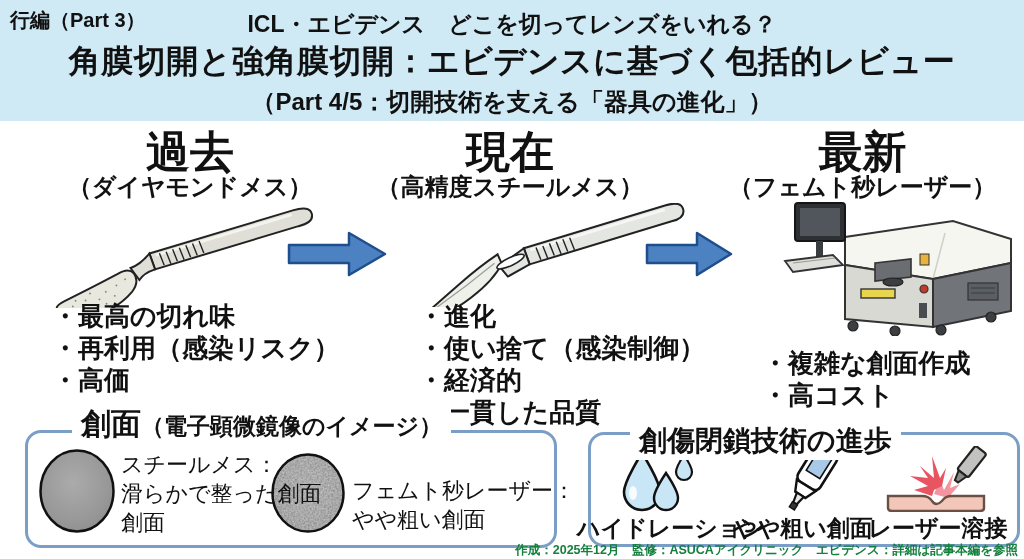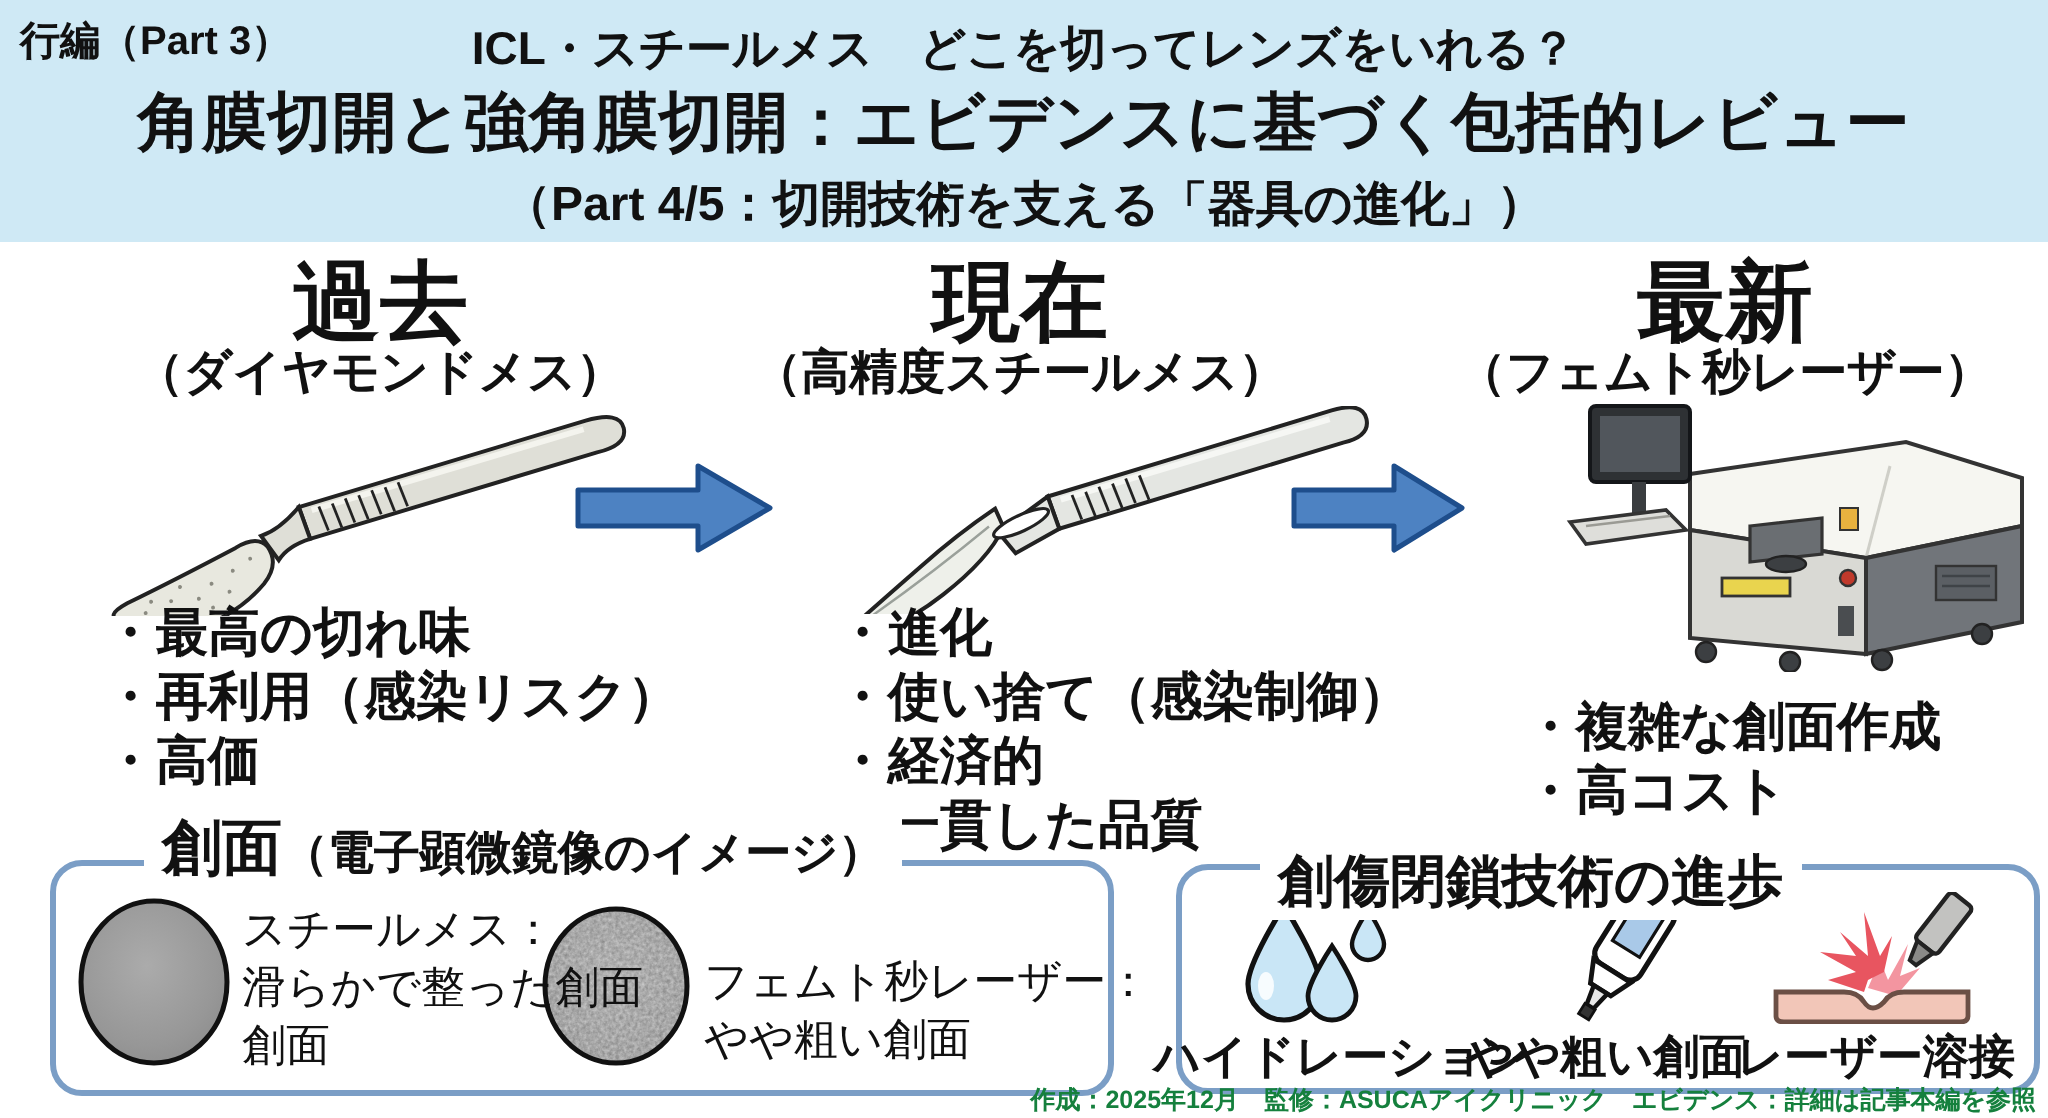--- a/index.html
+++ b/index.html
@@ -58,21 +58,21 @@
   
   .footer{position:absolute;right:6px;top:542px;font-size:12.5px;font-weight:bold;color:#15803d;}
 </style>
 </head>
 <body>
 
 <div class="canvas">
 
   <div class="header">
     <div class="part-label">行編（Part 3）</div>
-    <div class="h-line1">ICL・スチールメス　どこを切ってレンズをいれる？</div>
+    <div class="h-line1">ICL・エビデンス　どこを切ってレンズをいれる？</div>
     <div class="h-line2">角膜切開と強角膜切開：エビデンスに基づく包括的レビュー</div>
     <div class="h-line3">（Part 4/5：切開技術を支える「器具の進化」）</div>
   </div>
 
   <div class="col-head col1">
     <div class="era">過去</div>
     <div class="tool">（ダイヤモンドメス）</div>
   </div>
   <div class="col-head col2">
     <div class="era">現在</div>

